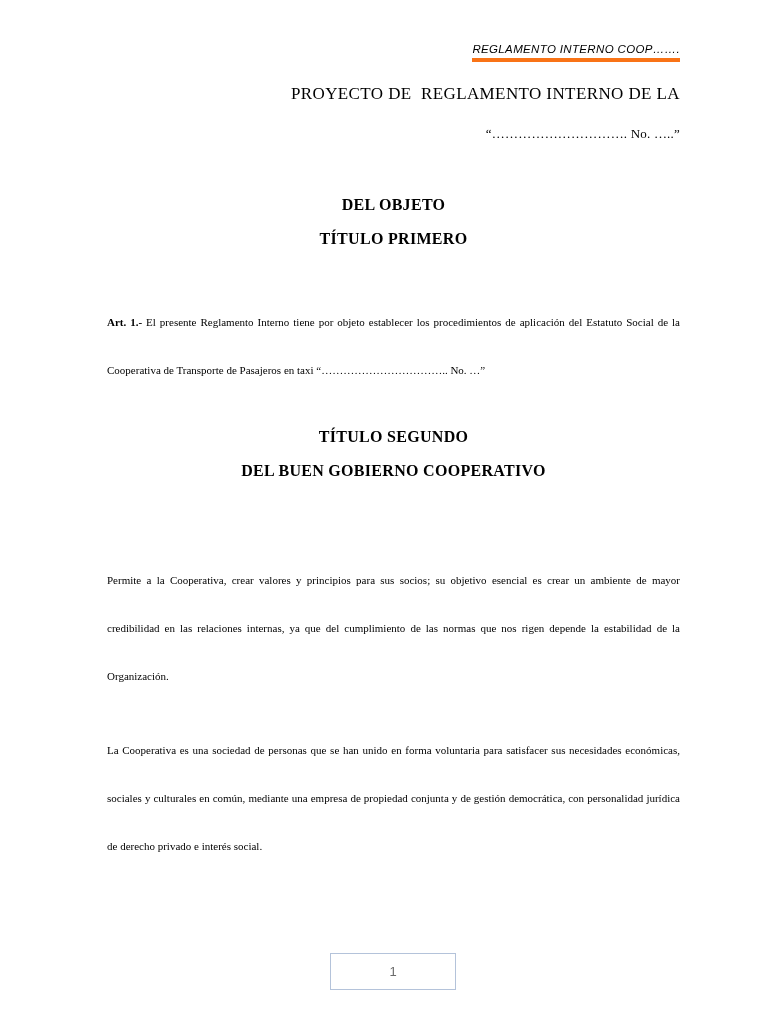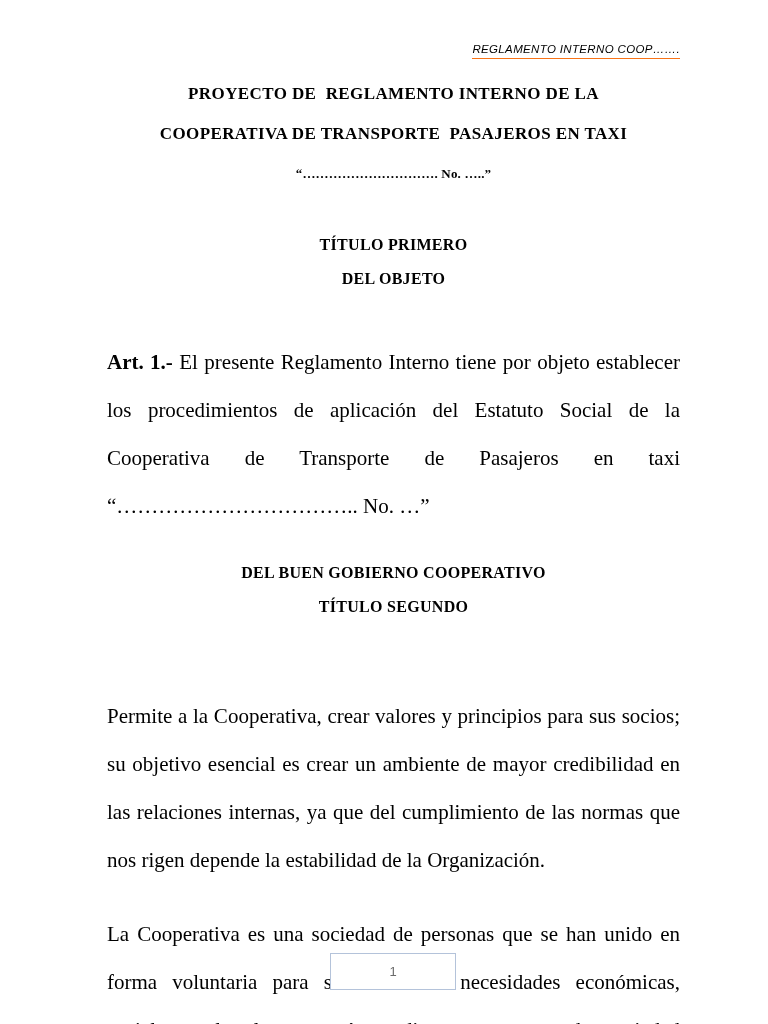--- a/index.html
+++ b/index.html
@@ -32,36 +32,36 @@
     width: 573px;
     text-align: right;
     line-height: 1;
   }
   .doc-header .hdr-text {
     font-family: "Liberation Sans", "DejaVu Sans", sans-serif;
     font-style: italic;
     font-size: 11.5px;
     letter-spacing: 0.35px;
     color: #000;
-    border-bottom: 1px solid #f97316;
+    border-bottom: 4px solid #f97316;
     padding-bottom: 2px;
     display: inline-block;
   }
 
   
   .content {
     position: absolute;
     top: 74px;
     left: 107px;
     width: 573px;
   }
 
   .title-line {
-    text-align: center;
-    font-weight: bold;
+    text-align: right;
+    font-weight: normal;
     font-size: 17px;
     letter-spacing: 0.4px;
     line-height: 40px;
     margin: 0;
     white-space: pre;
   }
   .title-line.sub {
     font-size: 13px;
     letter-spacing: 0.2px;
   }
@@ -76,21 +76,21 @@
     font-size: 16px;
     line-height: 34px;
     margin: 0;
     letter-spacing: 0.3px;
   }
 
   p.para {
     margin: 0;
     text-align: justify;
     text-justify: inter-word;
-    font-size: 21px;
+    font-size: 11px;
     line-height: 48px;
   }
   p.para .lead { font-weight: bold; }
 
   
   .footer-box {
     position: absolute;
     left: 330px;
     top: 953px;
     width: 126px;
@@ -115,39 +115,38 @@
 <div class="page">
 
   <div class="doc-header">
     <span class="hdr-text">REGLAMENTO INTERNO COOP…….</span>
   </div>
 
   <div class="content">
 
     <div>
       <p class="title-line">PROYECTO DE  REGLAMENTO INTERNO DE LA</p>
-      <p class="title-line">COOPERATIVA DE TRANSPORTE  PASAJEROS EN TAXI</p>
       <p class="title-line sub">“…………………………. No. …..”</p>
     </div>
 
     <div class="gap-md"></div>
 
+    <p class="heading">DEL OBJETO</p>
     <p class="heading">TÍTULO PRIMERO</p>
-    <p class="heading">DEL OBJETO</p>
 
     <div class="gap-lg"></div>
 
     <p class="para">
       <span class="lead">Art. 1.-</span><span> El presente Reglamento Interno tiene por objeto establecer los procedimientos de aplicación del Estatuto Social de la Cooperativa de Transporte  de Pasajeros en taxi  “…………………………….. No. …”</span>
     </p>
 
     <div class="gap-sm"></div>
 
+    <p class="heading">TÍTULO SEGUNDO</p>
     <p class="heading">DEL BUEN GOBIERNO COOPERATIVO</p>
-    <p class="heading">TÍTULO SEGUNDO</p>
 
     <div class="gap-lg"></div>
 
 
     <div class="gap-sm"></div>
 
     <p class="para">Permite a la Cooperativa, crear valores y principios para sus socios; su objetivo esencial es crear un ambiente de mayor credibilidad en las relaciones internas, ya que del cumplimiento de las normas que nos rigen depende la estabilidad de la Organización.</p>
 
     <div class="gap-sm"></div>
 

